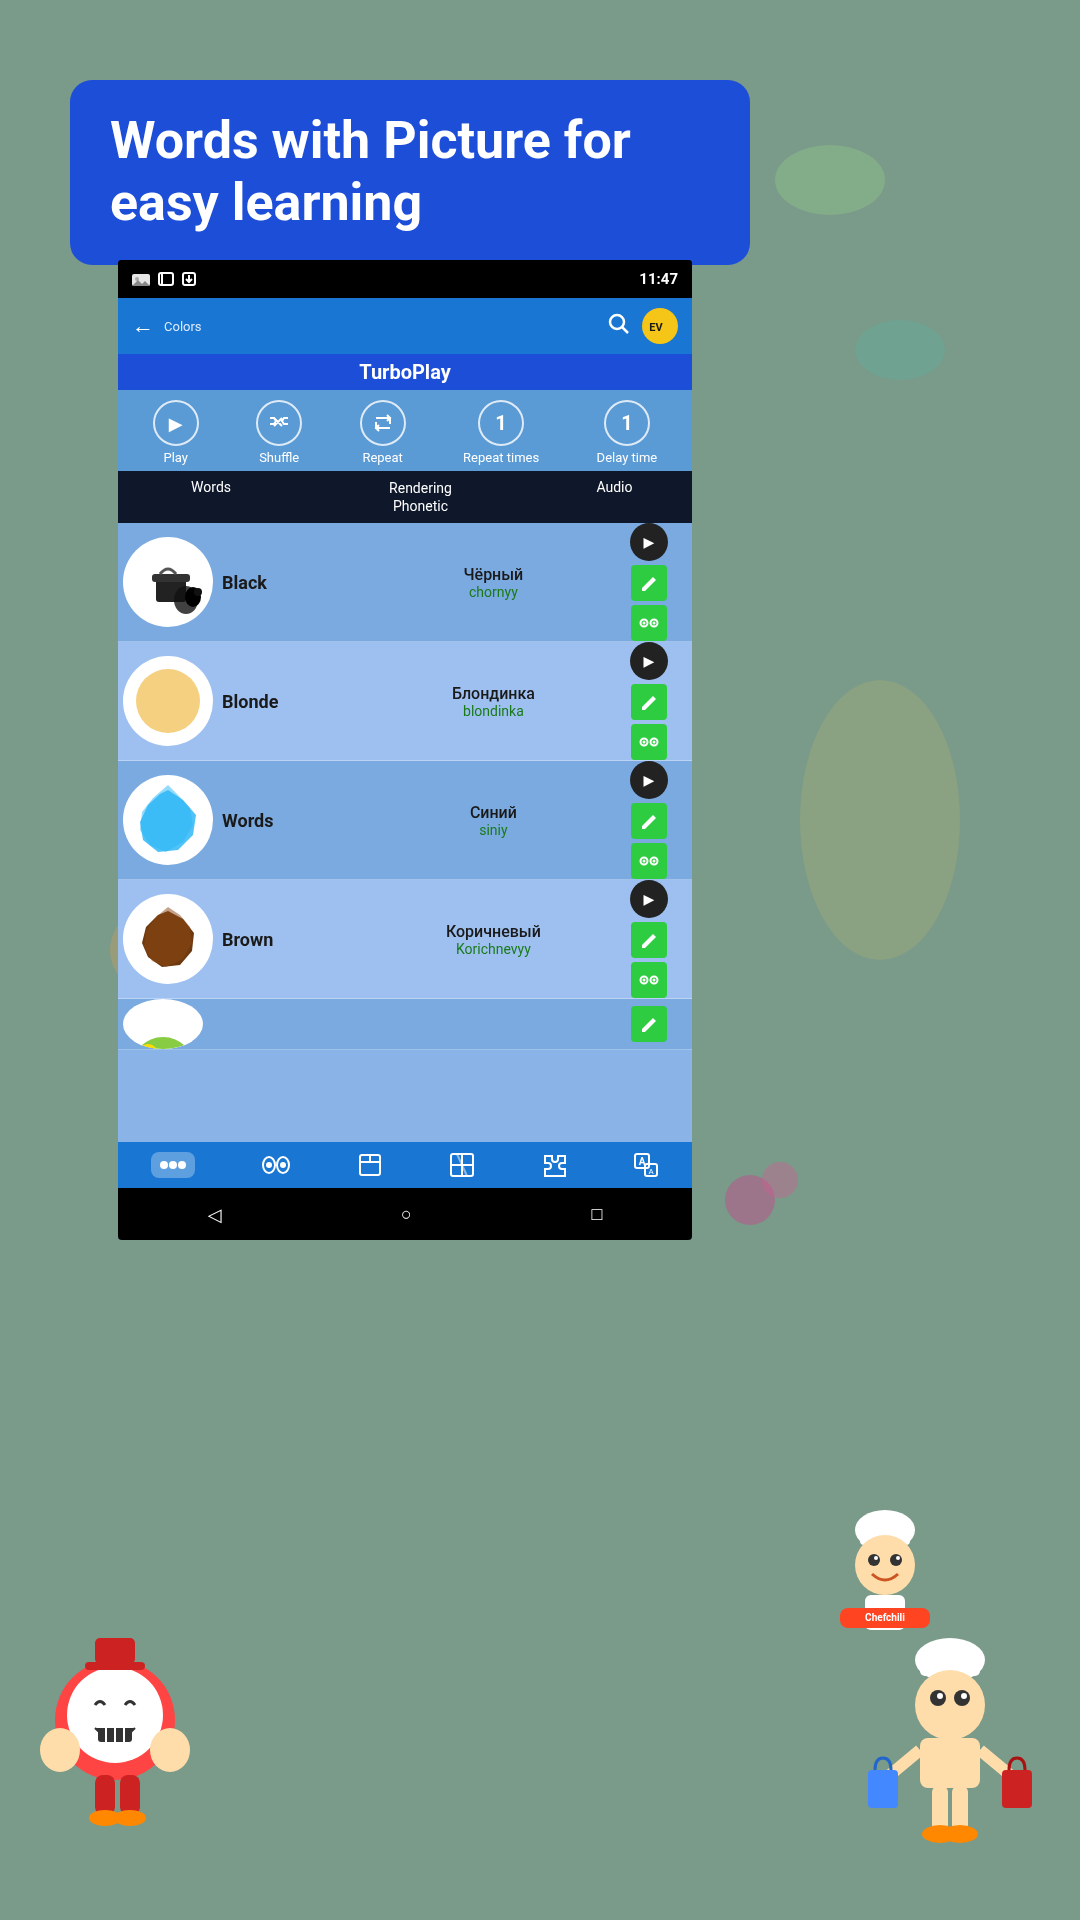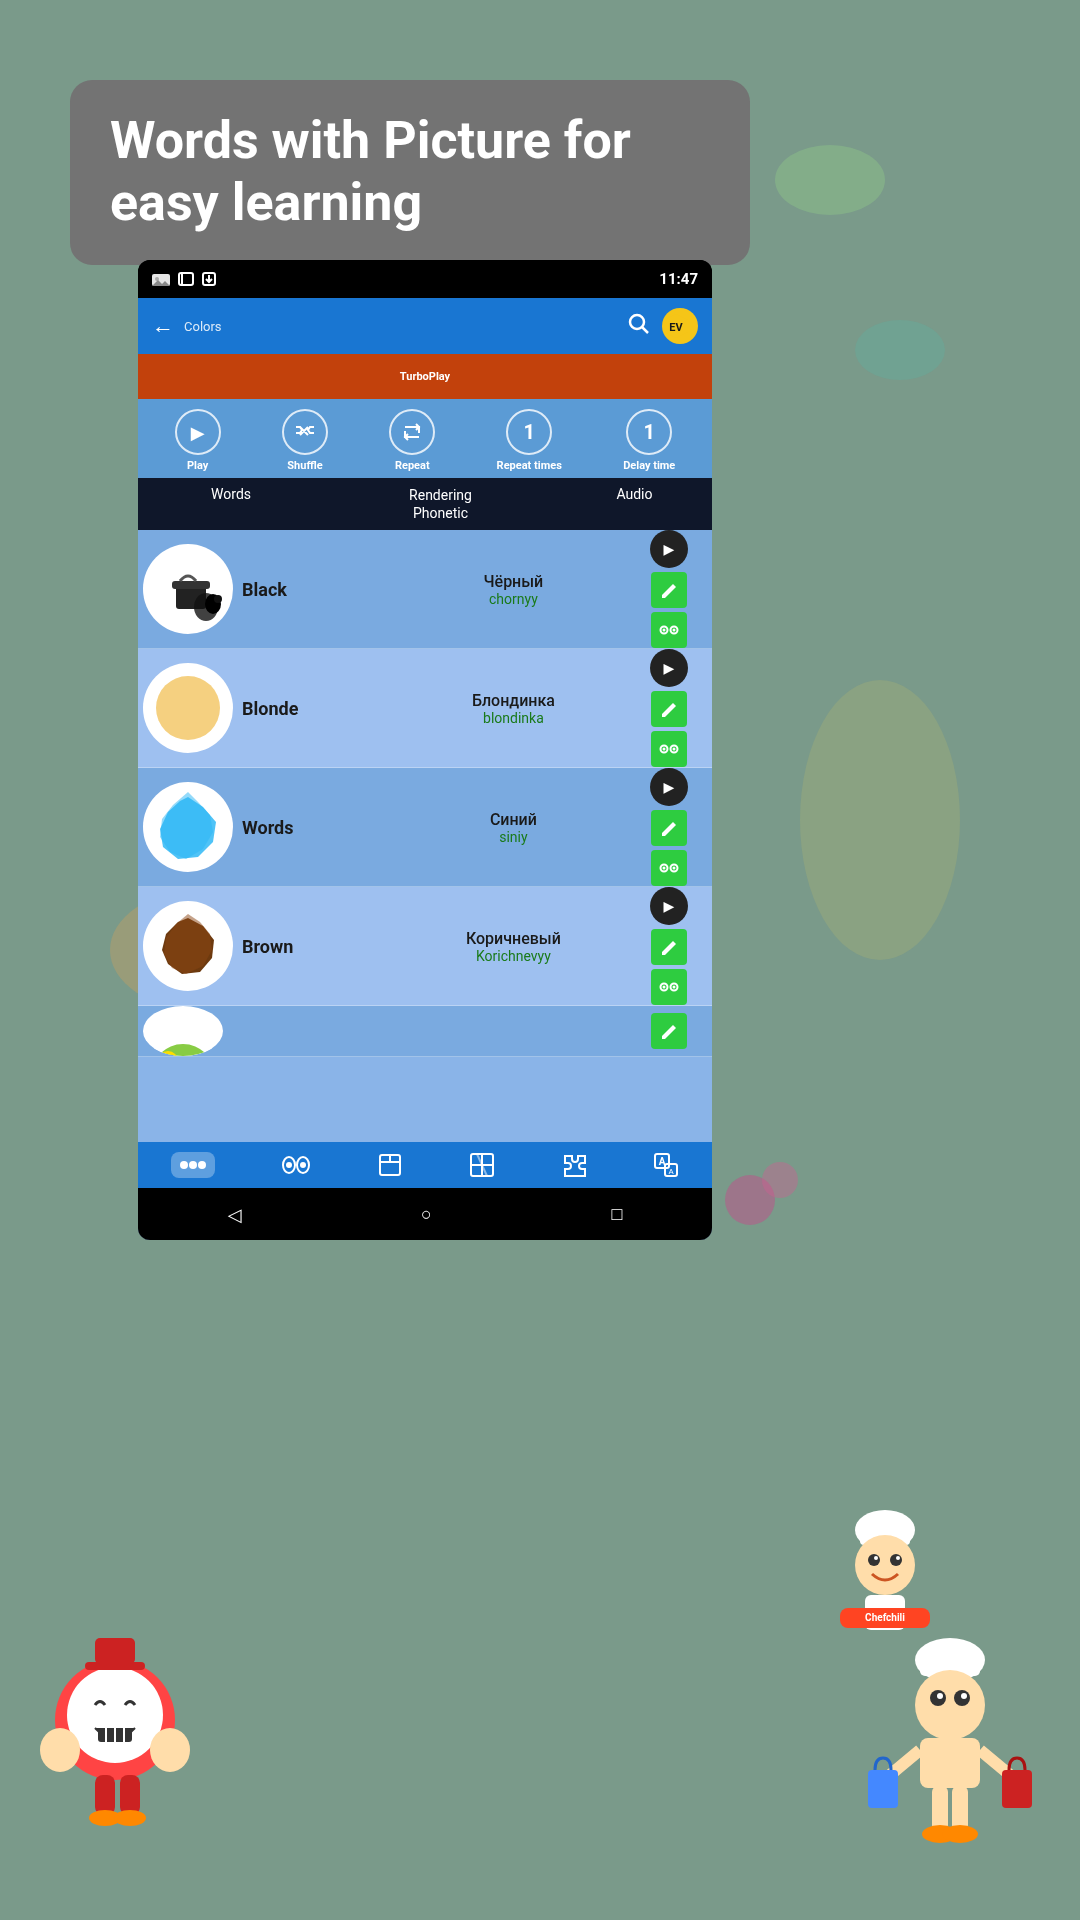--- a/index.html
+++ b/index.html
@@ -21,45 +21,44 @@
       top: 0; left: 0; width: 100%; height: 100%;
       pointer-events: none;
       z-index: 0;
     }
 
     
     .promo-banner {
       position: absolute;
       top: 80px;
       left: 70px;
-      background: #737373;
+      background: #1d4ed8;
       border-radius: 22px;
       padding: 30px 40px;
       width: 680px;
       z-index: 2;
     }
     .promo-text {
       color: white;
       font-size: 52px;
       font-weight: bold;
       line-height: 1.2;
     }
 
     
     .phone {
       position: absolute;
       top: 260px;
       left: 118px;
       width: 574px;
       height: 980px;
       background: #000;
-      border-radius: 12px;
+      border-radius: 4px;
       overflow: hidden;
       z-index: 3;
-      margin-left: 20px;
     }
 
     
     .status-bar {
       background: #000;
       height: 38px;
       display: flex;
       align-items: center;
       justify-content: space-between;
       padding: 0 14px;
@@ -117,25 +116,25 @@
       border-radius: 50%;
       display: flex;
       align-items: center;
       font-size: 16px;
       font-weight: bold;
       color: #000000;
     }
 
     
     .turboplay-bar {
-      background: #c2410c;
+      background: #1d4ed8;
       text-align: center;
-      padding: 16px;
-      color: white;
-      font-size: 11px;
+      padding: 6px;
+      color: white;
+      font-size: 20px;
       font-weight: bold;
     }
 
     
     .controls-bar {
       background: #5B9BD5;
       display: flex;
       justify-content: space-around;
       padding: 10px 6px 6px;
     }
@@ -156,23 +155,22 @@
       color: white;
       font-size: 18px;
       background: transparent;
     }
     .control-circle.number {
       font-size: 20px;
       font-weight: bold;
     }
     .control-label {
       color: white;
-      font-size: 11px;
+      font-size: 13px;
       text-align: center;
-      font-weight: bold;
     }
 
     
     .table-header {
       background: #0f172a;
       display: flex;
       padding: 8px 0;
     }
     .th-words {
       flex: 1.2;

